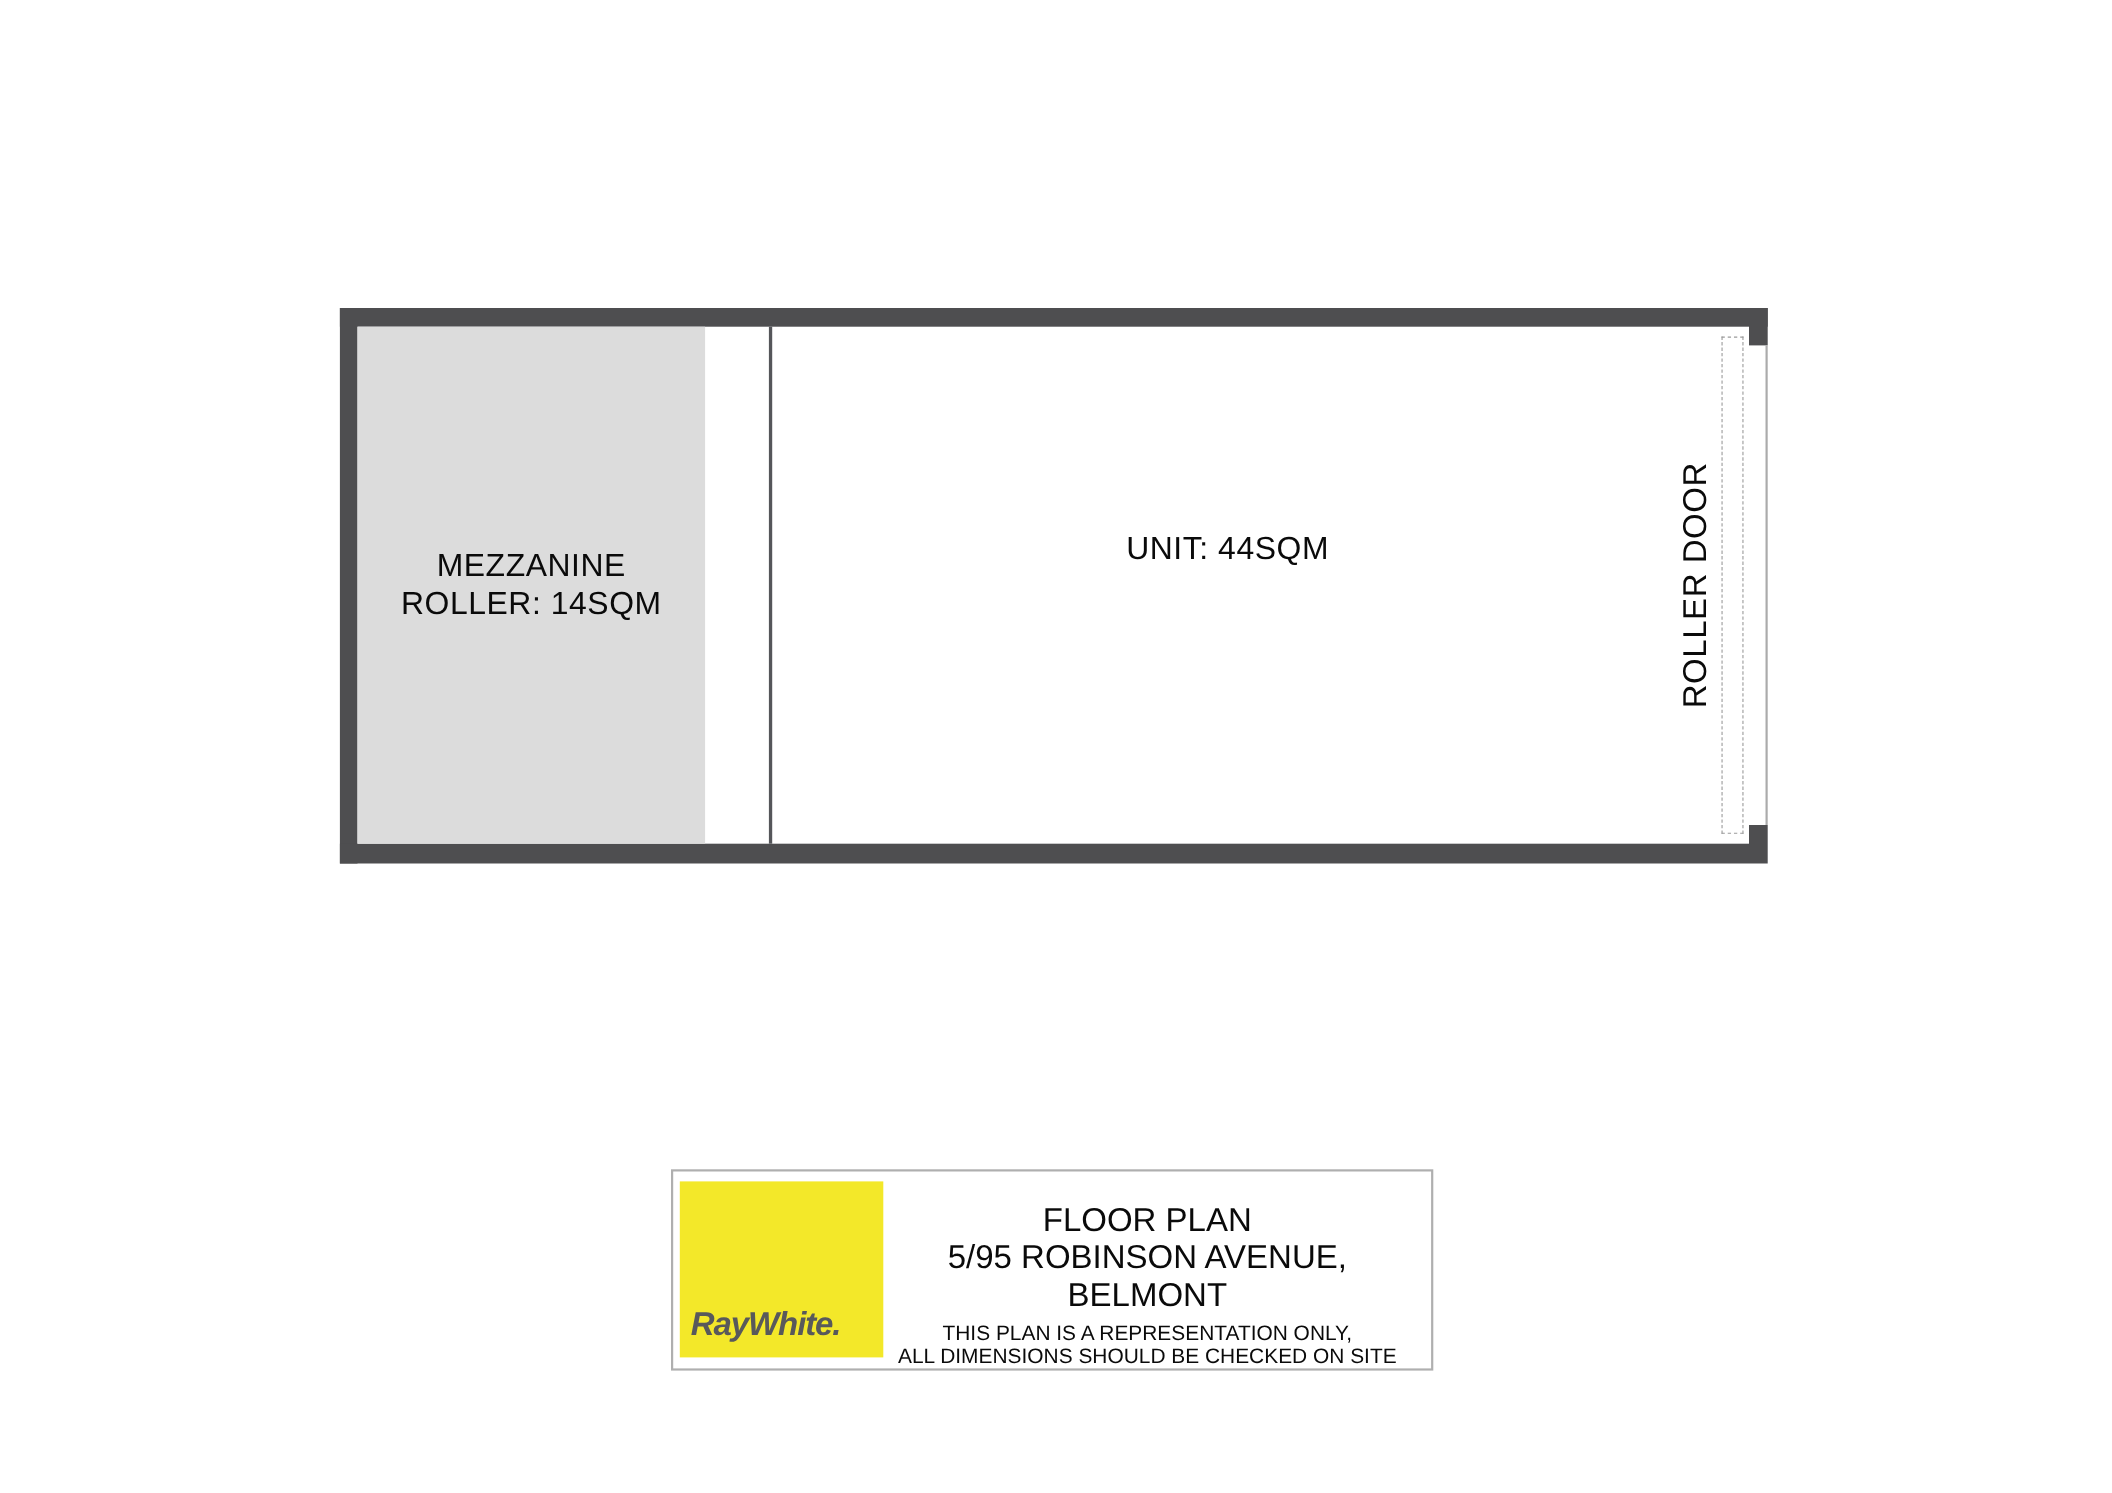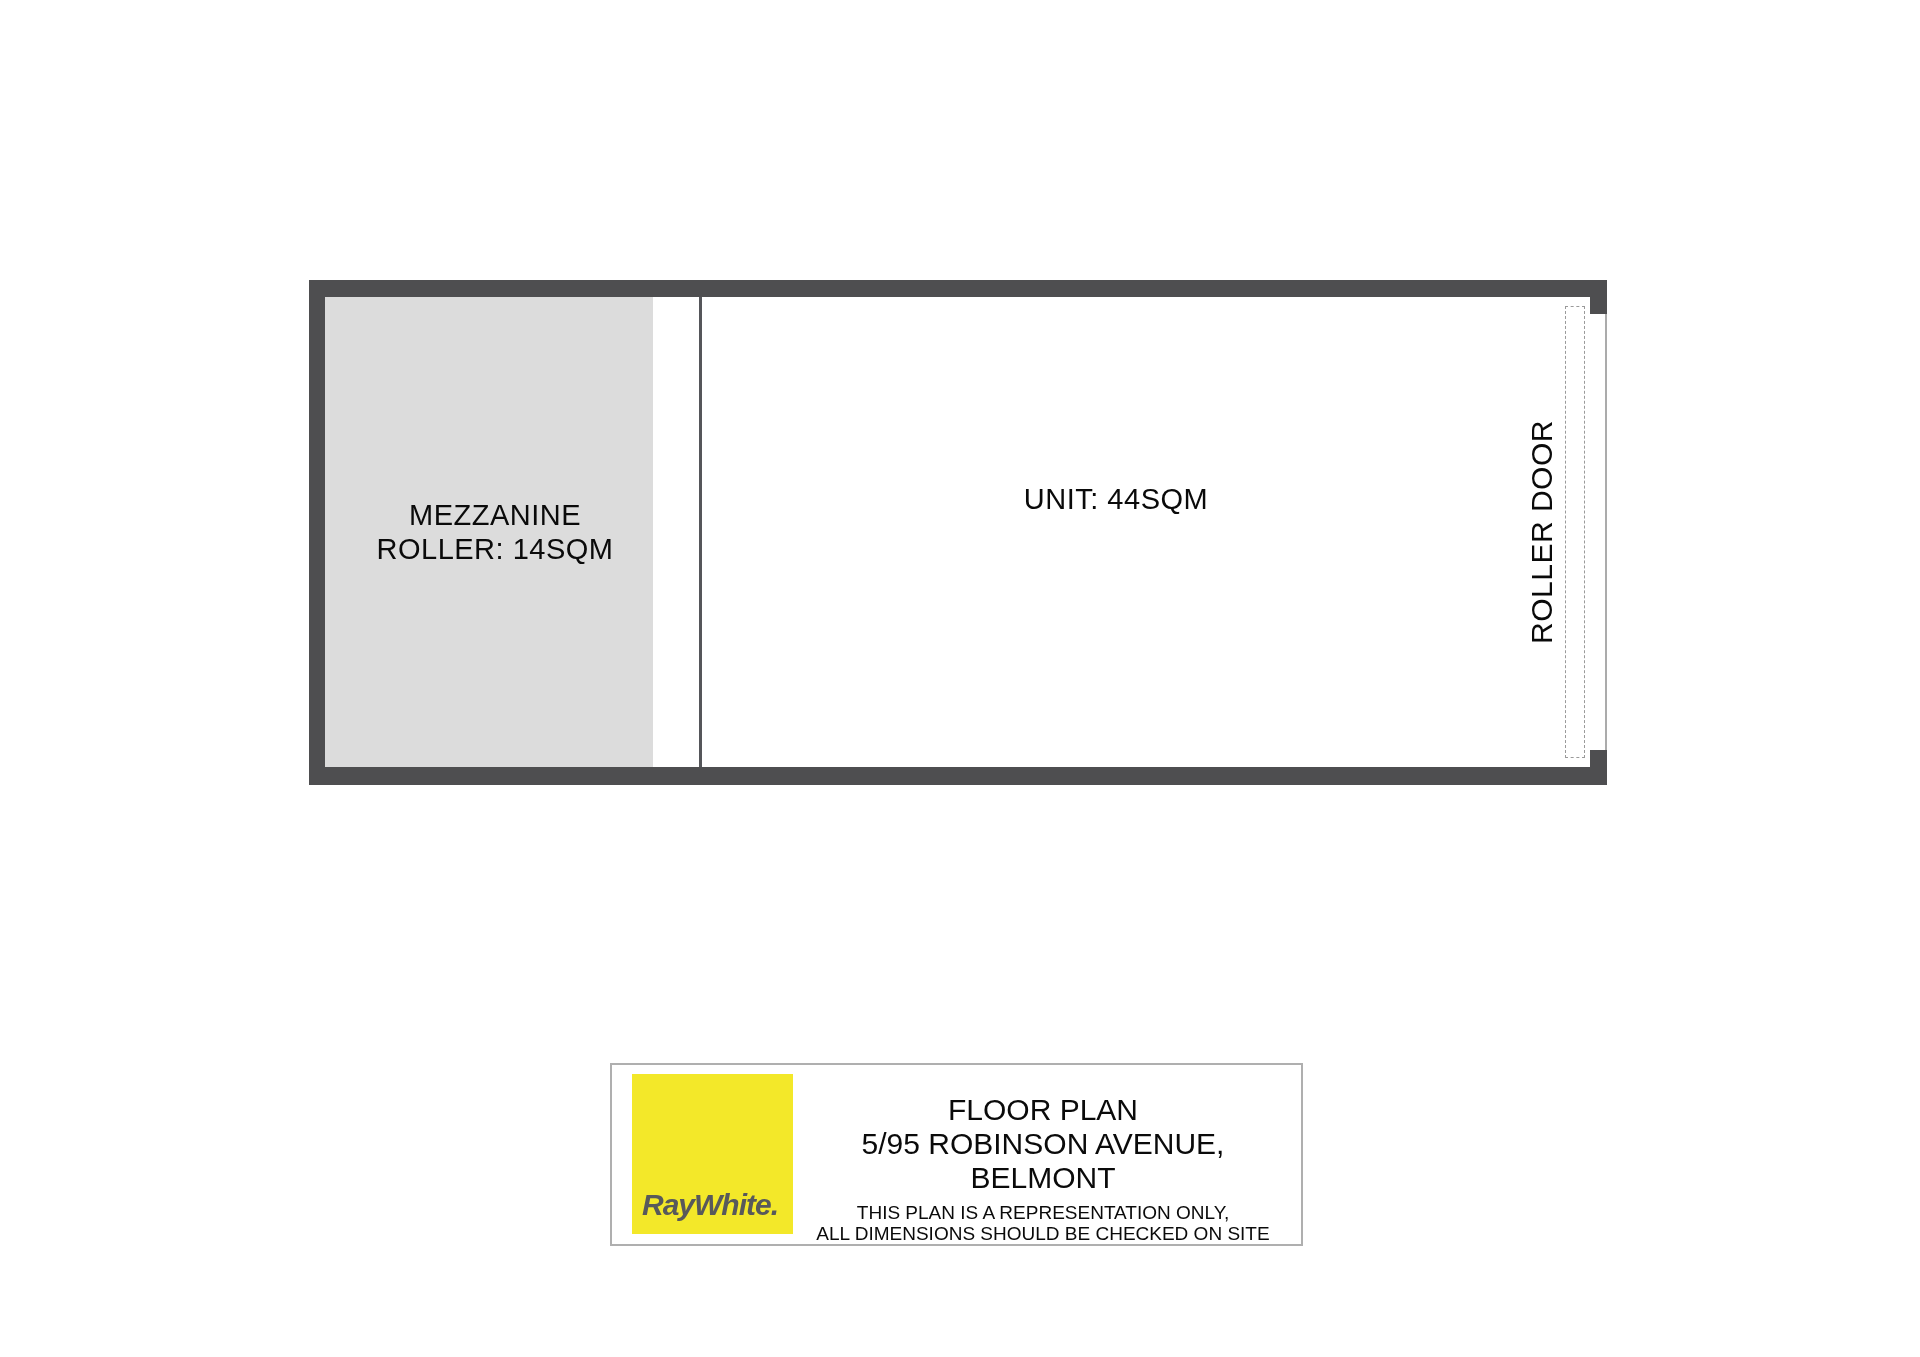--- a/index.html
+++ b/index.html
@@ -38,21 +38,20 @@
   }
   #mezzanine {
     position: absolute;
     left: 16px; top: 17px;
     width: 316px; height: 470px;
     background: #DCDCDC;
     display: flex;
     flex-direction: column;
     align-items: center;
     justify-content: center;
-    padding-left: 12px;
   }
   #mezz-divider {
     position: absolute;
     left: 390px; top: 17px;
     width: 3px; height: 470px;
     background: #55565A;
   }
   #unit-area {
     position: absolute;
     left: 393px; top: 17px;
@@ -91,22 +90,22 @@
   #legend {
     position: absolute;
     left: 610px; top: 1063px;
     width: 693px; height: 183px;
     border: 2px solid #AFAFAF;
     box-sizing: border-box;
     background: #ffffff;
   }
   #raywhite-logo {
     position: absolute;
-    left: 20px; top: 9px;
-    width: 161px; height: 160px;
+    left: 6px; top: 9px;
+    width: 185px; height: 160px;
     background: #F3E829;
   }
   #raywhite-wordmark {
     position: absolute;
     left: 10px; bottom: 12px;
     font-size: 30px;
     font-weight: bold;
     font-style: italic;
     letter-spacing: -1px;
     color: #58595B;

